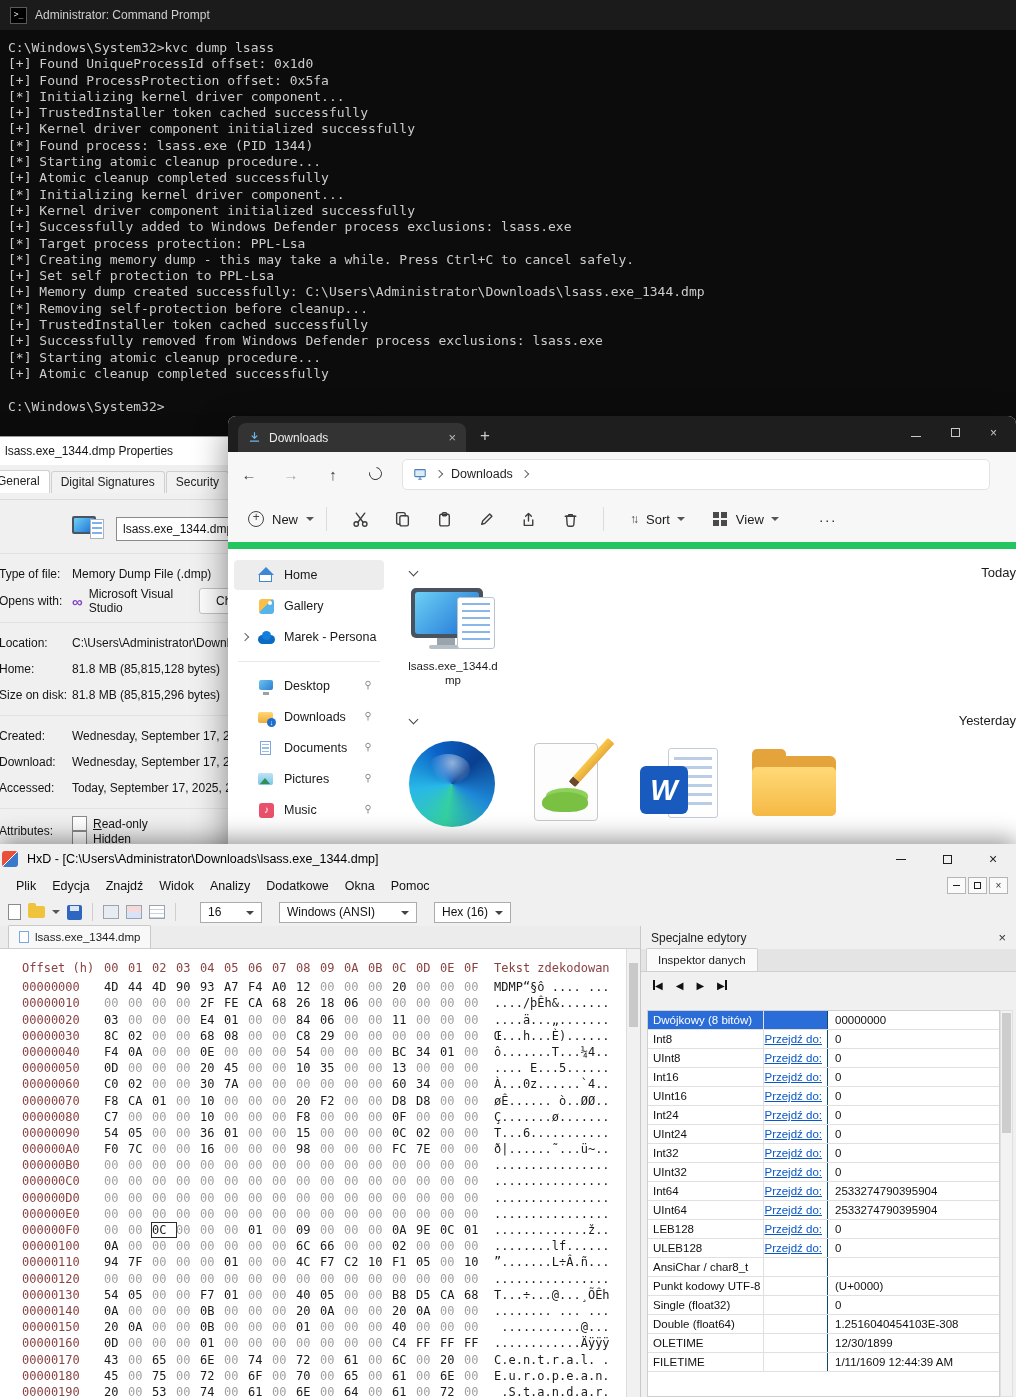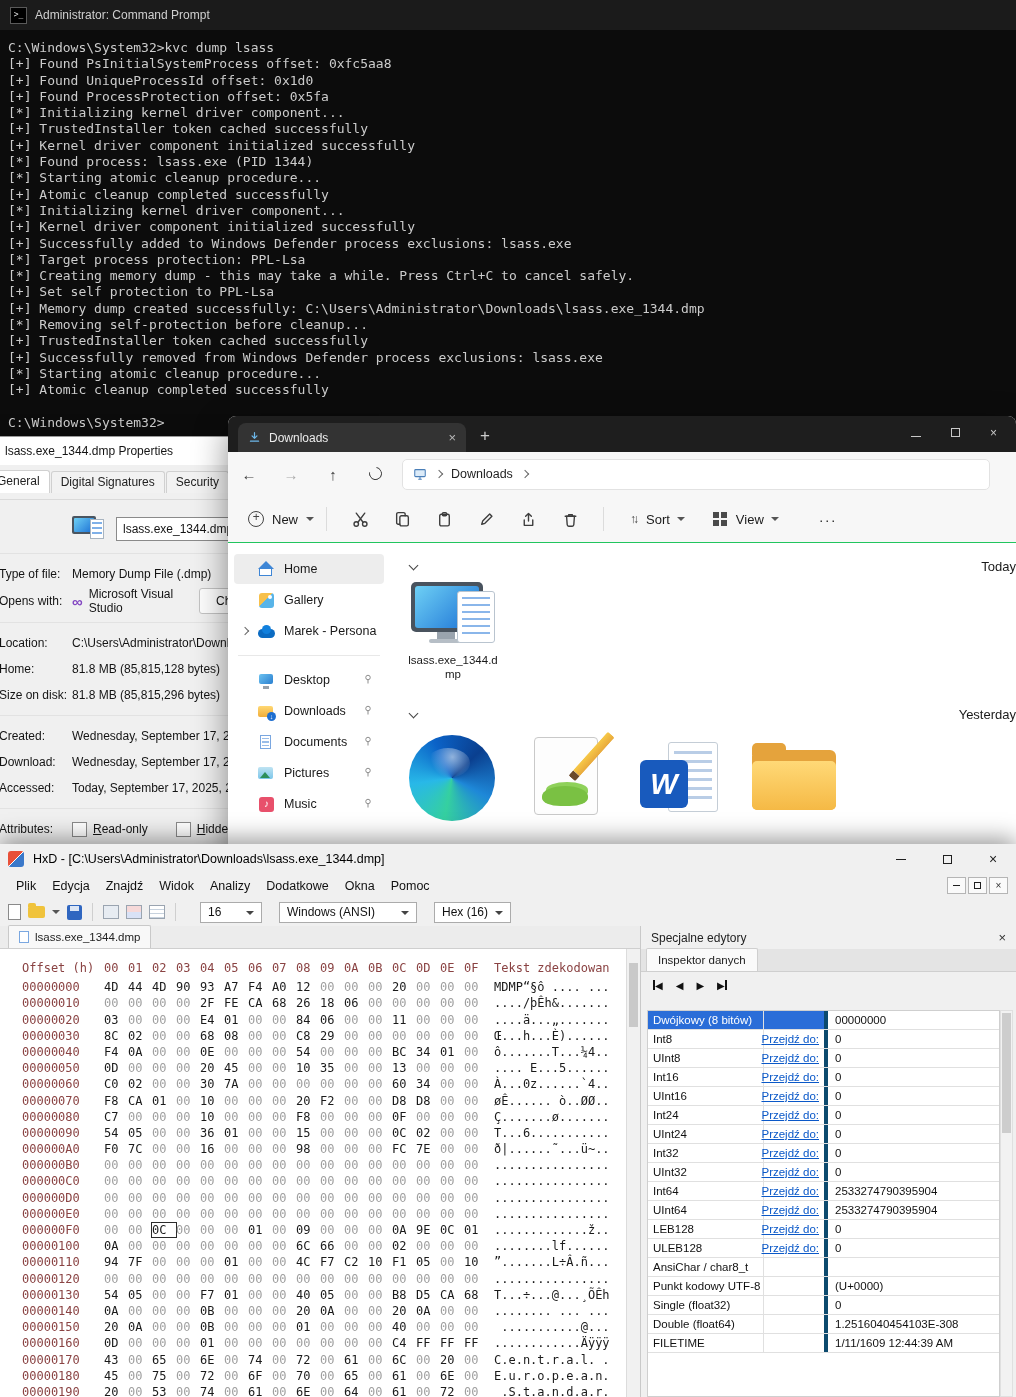--- a/index.html
+++ b/index.html
@@ -64,21 +64,21 @@
   .nav-btn{width:42px;text-align:center;font-size:15px;color:#3d3d3d;}
   .nav-btn.disabled{color:#a9a9a9;}
   .refresh-ico{display:inline-block;width:11px;height:11px;border:1.6px solid #3d3d3d;border-radius:50%;
                border-top-color:transparent;transform:rotate(-35deg);}
   .addr{margin-left:6px;width:588px;height:31px;background:#fff;border:1px solid #e2e2e2;border-radius:5px;
         display:flex;align-items:center;padding:0 10px;gap:9px;font-size:12.5px;color:#1f1f1f;box-sizing:border-box;}
   .chev-r{display:inline-block;width:5px;height:5px;border-right:1.3px solid #666;border-bottom:1.3px solid #666;
           transform:rotate(-45deg);}
   .chev-d{display:inline-block;width:6px;height:6px;border-right:1.4px solid #444;border-bottom:1.4px solid #444;
           transform:rotate(45deg);margin-top:-3px;}
-  .ex-toolbar{height:46px;background:#f7f7f7;border-bottom:1px solid #22c55e;display:flex;align-items:center;text-align:right;}
+  .ex-toolbar{height:46px;background:#f7f7f7;border-bottom:7px solid #22c55e;display:flex;align-items:center;text-align:right;}
   .tb-new{display:flex;align-items:center;gap:8px;margin-left:20px;font-size:13px;color:#1a1a1a;}
   .plus-circle{width:16px;height:16px;border:1.3px solid #444;border-radius:50%;position:relative;box-sizing:border-box;}
   .plus-circle::before{content:"+";position:absolute;left:0;right:0;top:-2px;text-align:center;font-size:12px;color:#444;}
   .caret{width:0;height:0;border-left:4px solid transparent;border-right:4px solid transparent;
          border-top:4px solid #555;display:inline-block;}
   .tb-sep{width:1px;height:24px;background:#dcdcdc;margin:0 12px;}
   .tb-ico{width:42px;display:flex;justify-content:center;align-items:center;}
   .tb-ico svg{stroke:#3d3d3d;fill:none;stroke-width:1.3;stroke-linecap:round;stroke-linejoin:round;}
   .tb-group{display:flex;align-items:center;gap:7px;font-size:13px;color:#1a1a1a;margin:0 14px;}
   .sort-glyph{font-size:12px;color:#3d3d3d;letter-spacing:-3px;margin-right:3px;}
@@ -161,21 +161,21 @@
   [data-name="word-document-icon"] .s2::before{content:"W";position:absolute;inset:0;color:#fff;font-weight:bold;
       font-size:29px;text-align:center;line-height:48px;font-family:"Liberation Sans",sans-serif;}
   [data-name="folder-icon"] .s1{left:2px;top:16px;width:84px;height:60px;background:#e5a33c;border-radius:6px;}
   [data-name="folder-icon"] .s1::before{content:"";position:absolute;left:0;top:-7px;width:34px;height:12px;
       background:#e5a33c;border-radius:5px 5px 0 0;}
   [data-name="folder-icon"] .s2{left:2px;top:27px;width:84px;height:49px;
       background:linear-gradient(#ffd977,#f5b945);border-radius:5px;}
   
   #hxd{position:absolute;left:0;top:844px;width:1016px;height:553px;background:#f0f0f0;z-index:4;
        box-shadow:0 -5px 22px rgba(0,0,0,.4);}
-  .hxd-title{height:30px;display:flex;align-items:center;padding-left:8px;gap:9px;}
+  .hxd-title{height:30px;display:flex;align-items:center;padding-left:2px;gap:9px;}
   .hxd-app-icon{width:16px;height:16px;border-radius:3px;
       background:linear-gradient(135deg,#e85039 0 48%,#fff 48% 52%,#3a78c9 52%);}
   .hxd-title-text{font-size:12.5px;color:#000;}
   .win-btns{margin-left:auto;display:flex;}
   .win-btn{width:46px;height:30px;display:flex;align-items:center;justify-content:center;color:#1f1f1f;font-size:14px;}
   .glyph-min{width:10px;height:1px;background:#1f1f1f;}
   .glyph-max{width:9px;height:9px;border:1.2px solid #1f1f1f;box-sizing:border-box;}
   .hxd-menu{height:24px;display:flex;align-items:center;padding-left:8px;position:relative;}
   .menu-item{padding:0 8px;font-size:12.5px;color:#111;}
   .mdi-btns{position:absolute;right:8px;top:3px;display:flex;gap:2px;}
@@ -223,42 +223,41 @@
   .di-tab{height:22px;background:#fafafa;border:1px solid #cfcfcf;border-bottom:none;padding:0 11px;
           font-size:11.5px;color:#222;display:flex;align-items:center;border-radius:2px 2px 0 0;}
   .di-nav{height:26px;display:flex;align-items:center;gap:13px;padding-left:12px;}
   .di-nav .nv{display:flex;align-items:center;color:#111;font-size:10px;}
   .nv .bar{width:2px;height:10px;background:#111;}
   .di-grid{position:absolute;top:84px;left:6px;right:16px;bottom:0;background:#fff;border:1px solid #cfcfcf;
            font-size:11.5px;color:#111;overflow:hidden;}
   .di-row{display:flex;height:19px;border-bottom:1px solid #e0e0e0;box-sizing:border-box;align-items:center;}
   .di-name{width:116px;padding:0 5px;border-right:1px solid #e0e0e0;box-sizing:border-box;white-space:nowrap;
            overflow:hidden;align-self:stretch;display:flex;align-items:center;}
-  .di-link{width:64px;padding:0 5px;border-right:4px solid #0c4a6e;color:#0a58c8;text-decoration:underline;
+  .di-link{width:64px;padding:0 5px;border-right:1px solid #0c4a6e;color:#0a58c8;text-decoration:underline;
            justify-content:flex-end;box-sizing:border-box;white-space:nowrap;align-self:stretch;display:flex;align-items:center;}
   .di-value{flex:1;padding:0 7px;white-space:nowrap;overflow:hidden;}
   .di-row.selected .di-name,.di-row.selected .di-link{background:#2a6dd8;color:#fff;text-decoration:none;}
   .di-scroll{position:absolute;right:3px;top:84px;bottom:0;width:11px;background:#f2f2f2;border:1px solid #e0e0e0;}
   .di-thumb{margin:2px 1px;height:120px;background:#cdcdcd;}
 </style>
 </head>
 <body>
 
 <div id="screen" data-name="desktop">
 
   <section id="cmd" data-name="command-prompt-window">
     <div class="cmd-titlebar" data-name="command-prompt-titlebar">
       <span class="cmd-icon" data-name="command-prompt-icon"></span>
       <span class="cmd-title" data-name="command-prompt-title">Administrator: Command Prompt</span>
     </div>
     <div class="cmd-body" data-name="terminal-output">
 
         <div class="cmd-line" data-name="terminal-line">C:\Windows\System32&gt;kvc dump lsass</div>
 
-        <div class="cmd-line" data-name="terminal-line">[+] Found PsInitialSystemProcess offset: 0xfc5aa8</div>
 
         <div class="cmd-line" data-name="terminal-line">[+] Found UniqueProcessId offset: 0x1d0</div>
 
         <div class="cmd-line" data-name="terminal-line">[+] Found ProcessProtection offset: 0x5fa</div>
 
         <div class="cmd-line" data-name="terminal-line">[*] Initializing kernel driver component...</div>
 
         <div class="cmd-line" data-name="terminal-line">[+] TrustedInstaller token cached successfully</div>
 
         <div class="cmd-line" data-name="terminal-line">[+] Kernel driver component initialized successfully</div>
@@ -367,21 +366,21 @@
           </div>
 
           <div class="prow" data-name="property-row">
             <span class="plabel" data-name="property-label">Accessed:</span>
             <span data-name="property-value">Today, September 17, 2025, 2 min</span>
           </div>
         </div>
       <div class="psep" data-name="divider"></div>
       <div class="prow" data-name="attributes-row">
         <span class="plabel" data-name="attributes-label">Attributes:</span>
-        <span data-name="attribute-checkboxes" style="display:flex;">
+        <span data-name="attribute-checkboxes" style="display:flex;flex-direction:column;">
 
             <label class="chk-wrap" data-name="attribute-option">
               <span class="chk" data-name="checkbox"></span>
               <span class="chk-label" data-name="checkbox-label">Read-only</span>
             </label>
 
             <label class="chk-wrap" data-name="attribute-option">
               <span class="chk" data-name="checkbox"></span>
               <span class="chk-label" data-name="checkbox-label">Hidden</span>
             </label>
@@ -1404,20 +1403,25 @@
               <span class="di-link" data-name="goto-link"></span>
               <span class="di-value" data-name="inspector-value">0</span>
             </div>
 
             <div class="di-row" data-name="inspector-row">
               <span class="di-name" data-name="inspector-type-name">Double (float64)</span>
               <span class="di-link" data-name="goto-link"></span>
               <span class="di-value" data-name="inspector-value">1.2516040454103E-308</span>
             </div>
 
+            <div class="di-row" data-name="inspector-row">
+              <span class="di-name" data-name="inspector-type-name">OLETIME</span>
+              <span class="di-link" data-name="goto-link"></span>
+              <span class="di-value" data-name="inspector-value">12/30/1899</span>
+            </div>
 
             <div class="di-row" data-name="inspector-row">
               <span class="di-name" data-name="inspector-type-name">FILETIME</span>
               <span class="di-link" data-name="goto-link"></span>
               <span class="di-value" data-name="inspector-value">1/11/1609 12:44:39 AM</span>
             </div>
           </div>
         <div class="di-scroll" data-name="inspector-scrollbar">
             <div class="di-thumb" data-name="scrollbar-thumb"></div>
           </div>

